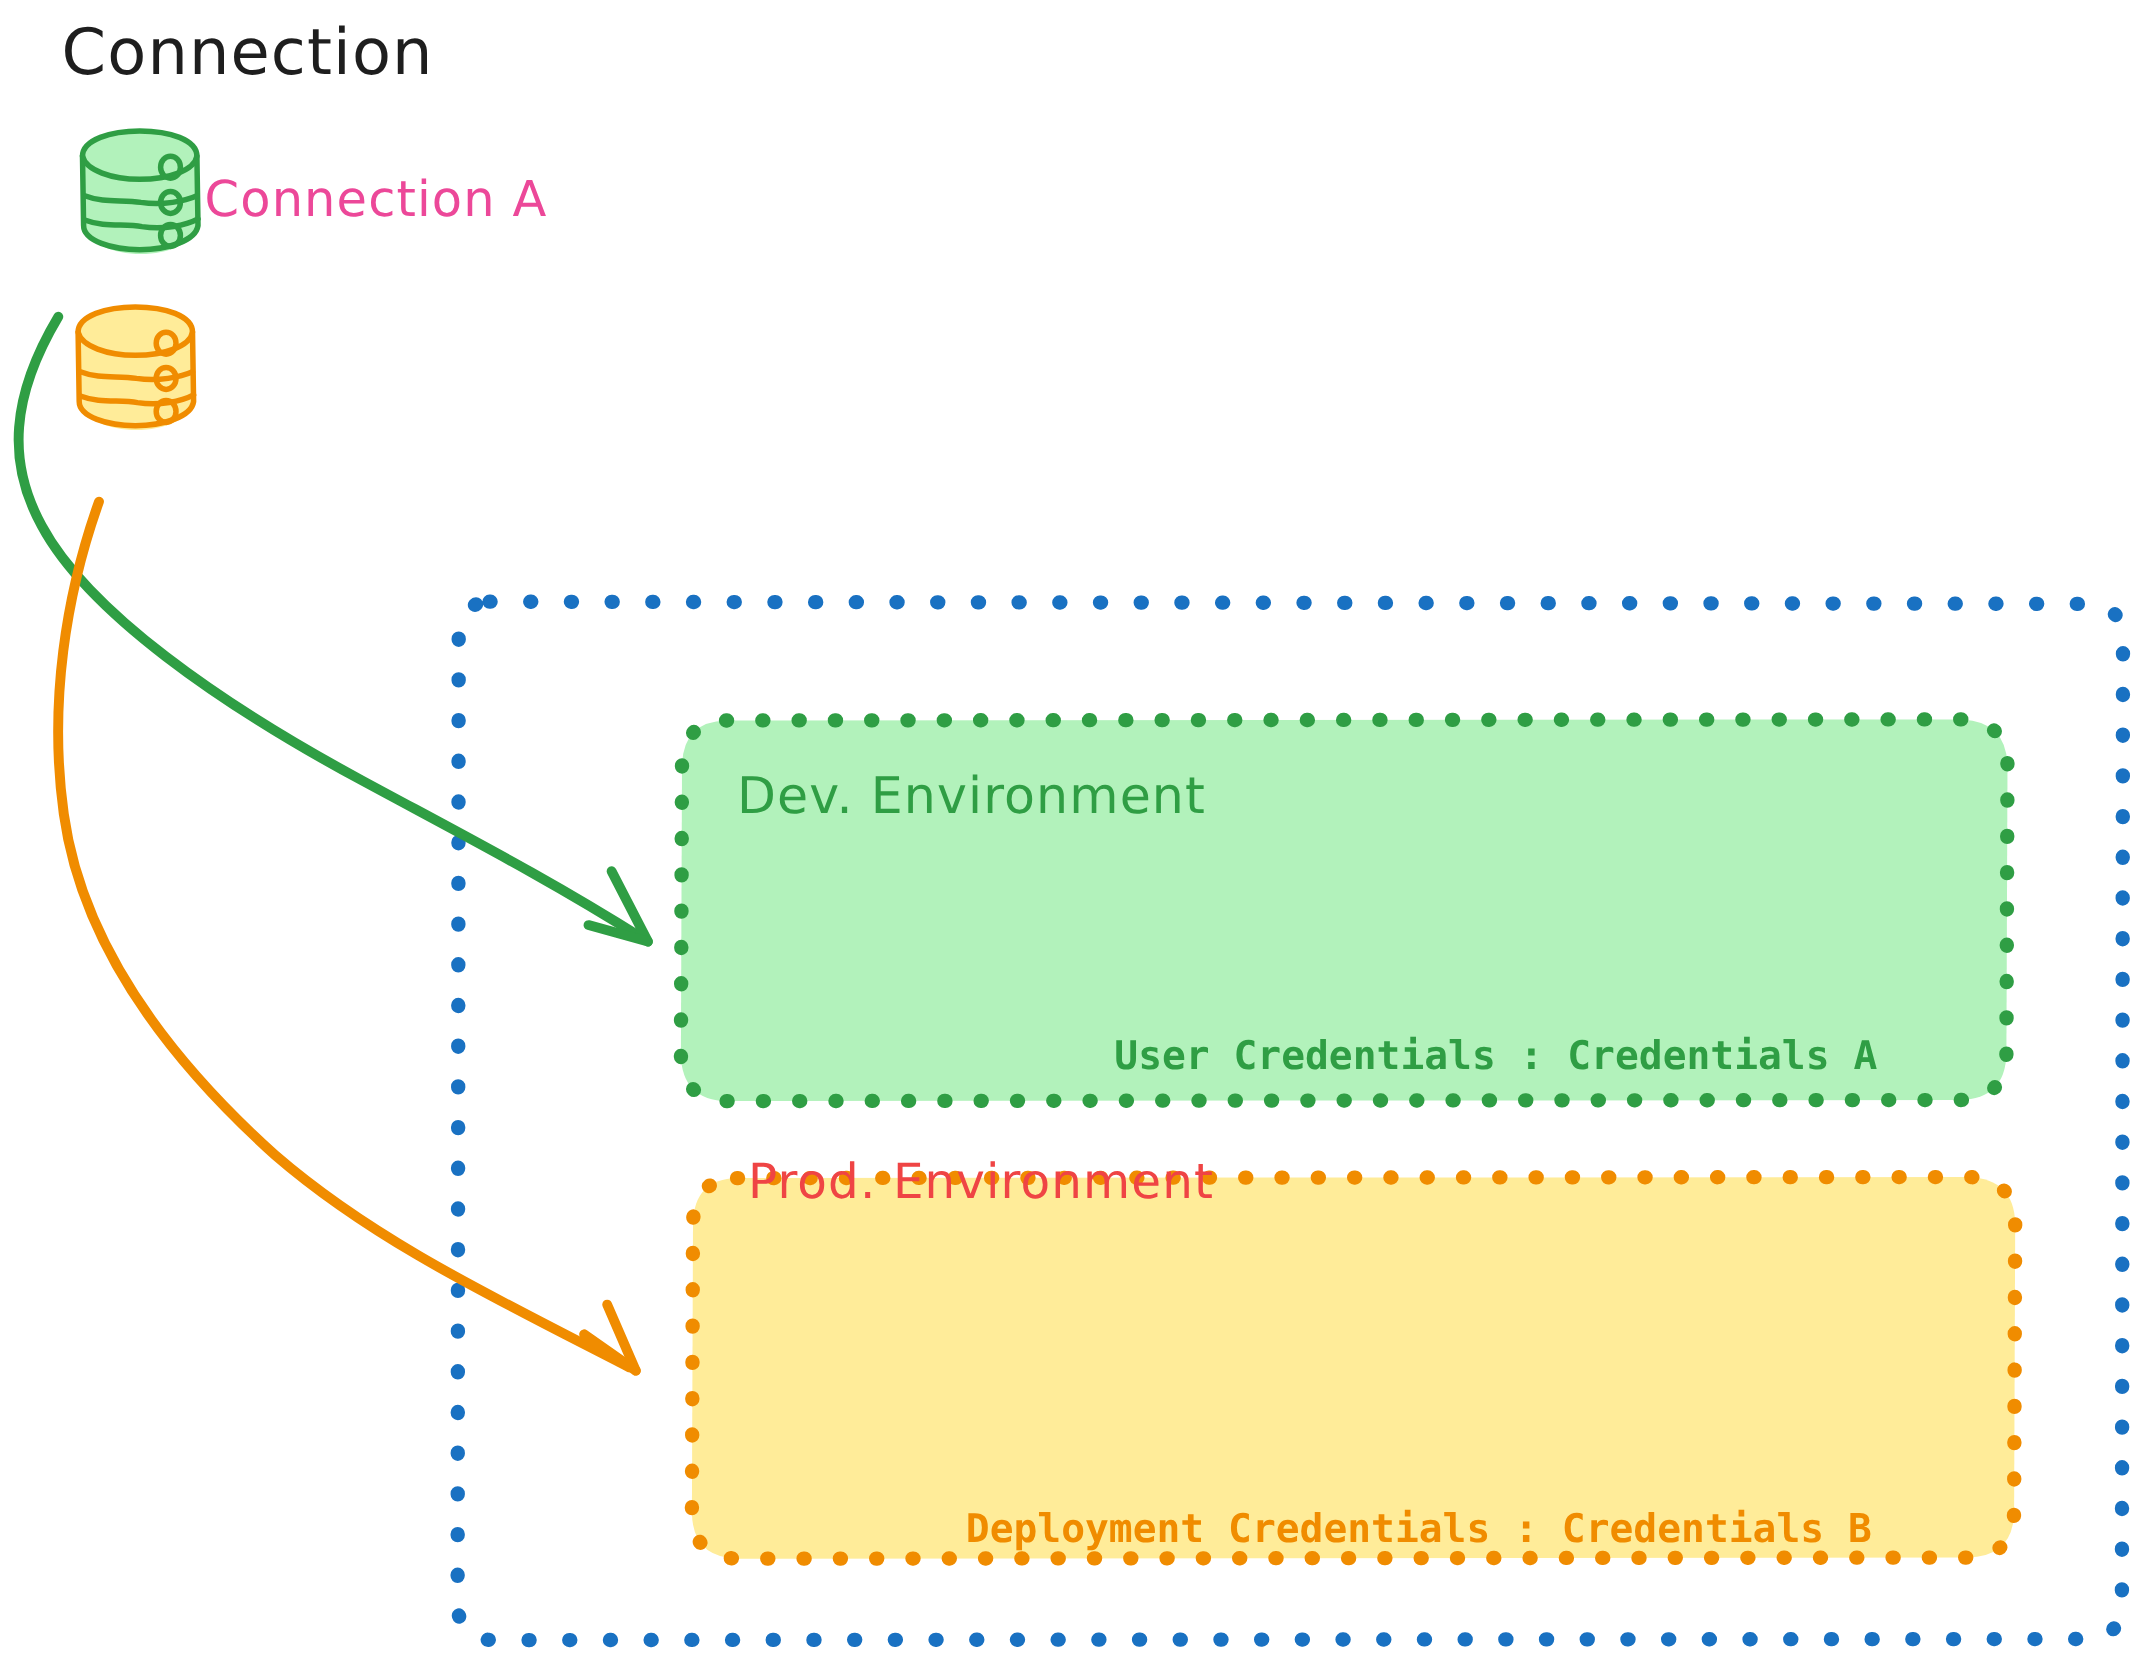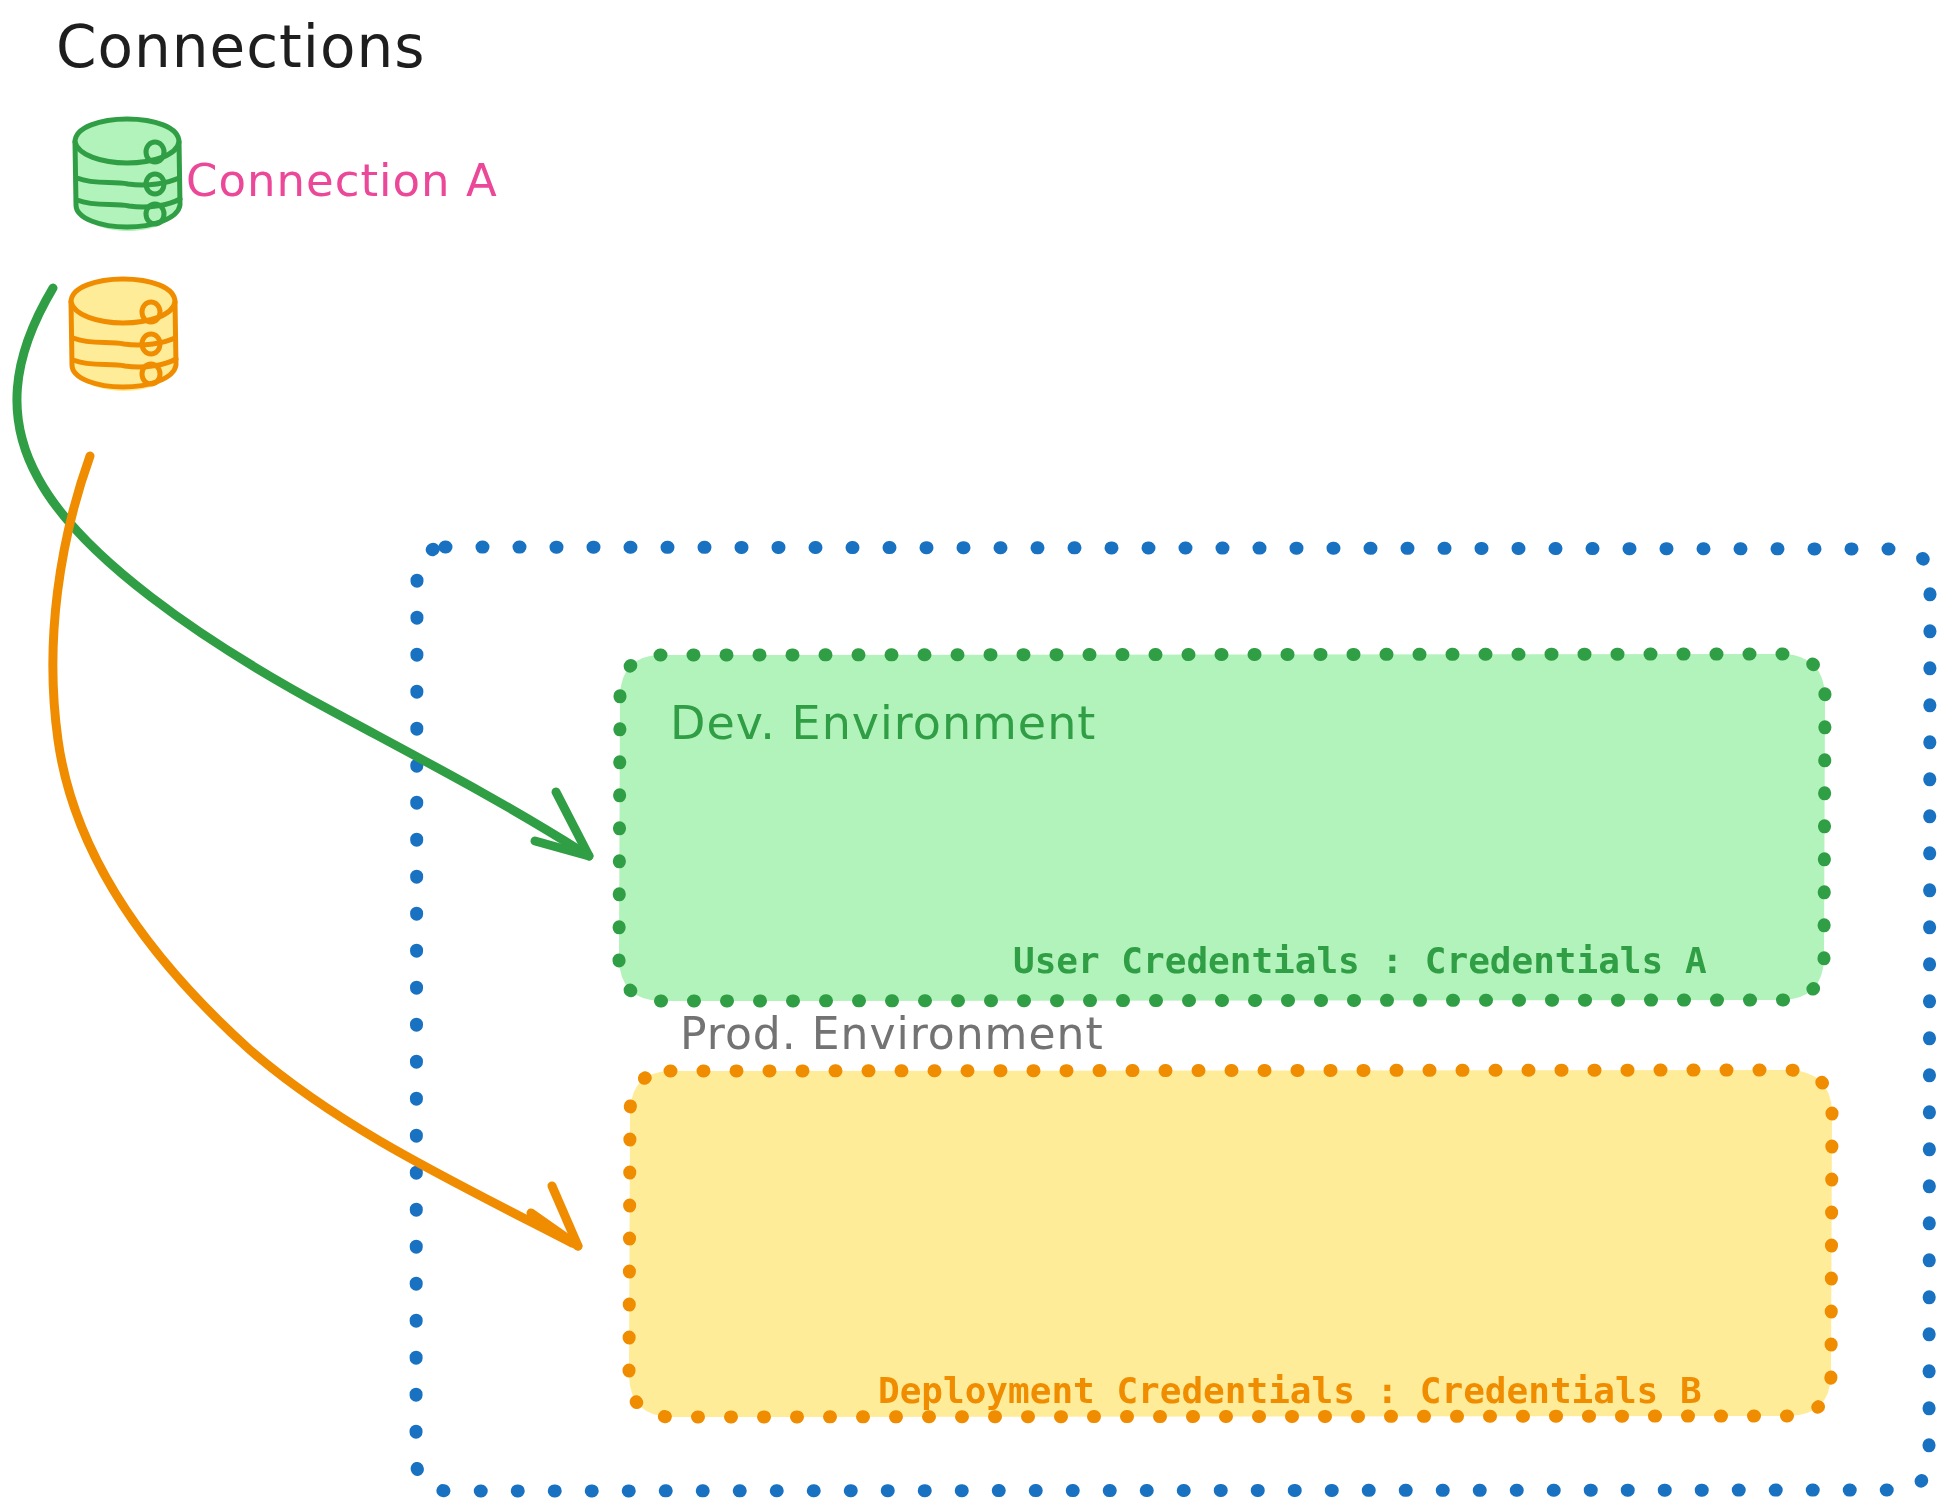--- a/index.html
+++ b/index.html
@@ -72,23 +72,23 @@
   }
   #dev-env-title {
     left: 670px;
     top: 700px;
     font-size: 46px;
     color: #2f9e44;
     letter-spacing: 1px;
   }
   #prod-env-title {
     left: 680px;
-    top: 1012px;
+    top: 1053px;
     font-size: 44px;
-    color: #737373;
+    color: #ef4444;
     letter-spacing: 1px;
   }
   #dev-cred-text {
     left: 1013px;
     top: 915px;
     font-size: 36px;
     color: #2f9e44;
     letter-spacing: 0px;
   }
   #prod-cred-text {
@@ -238,21 +238,21 @@
                C 144 347 164 343 175 338" fill="none" stroke="#f08c00" stroke-width="5" stroke-linecap="round"></path>
       <path d="M 73 360 C 91 367 109 363 125 366
                C 145 369 165 365 176 359" fill="none" stroke="#f08c00" stroke-width="5" stroke-linecap="round"></path>
       <ellipse cx="151" cy="312" rx="9" ry="10" fill="none" stroke="#f08c00" stroke-width="5"></ellipse>
       <ellipse cx="151" cy="344" rx="9" ry="10" fill="none" stroke="#f08c00" stroke-width="5"></ellipse>
       <ellipse cx="151" cy="374" rx="9" ry="10" fill="none" stroke="#f08c00" stroke-width="5"></ellipse>
     </g>
 
   </svg>
 
-  <div class="txt hand" id="title-text">Connections</div>
+  <div class="txt hand" id="title-text">Connection</div>
 
   <div class="txt hand" id="conn-a-label">Connection A</div>
 
 
 
   <div class="txt hand" id="dev-env-title">Dev. Environment</div>
 
   <div class="txt mono" id="dev-cred-text">User Credentials : Credentials A</div>
 
   <div class="txt hand" id="prod-env-title">Prod. Environment</div>

